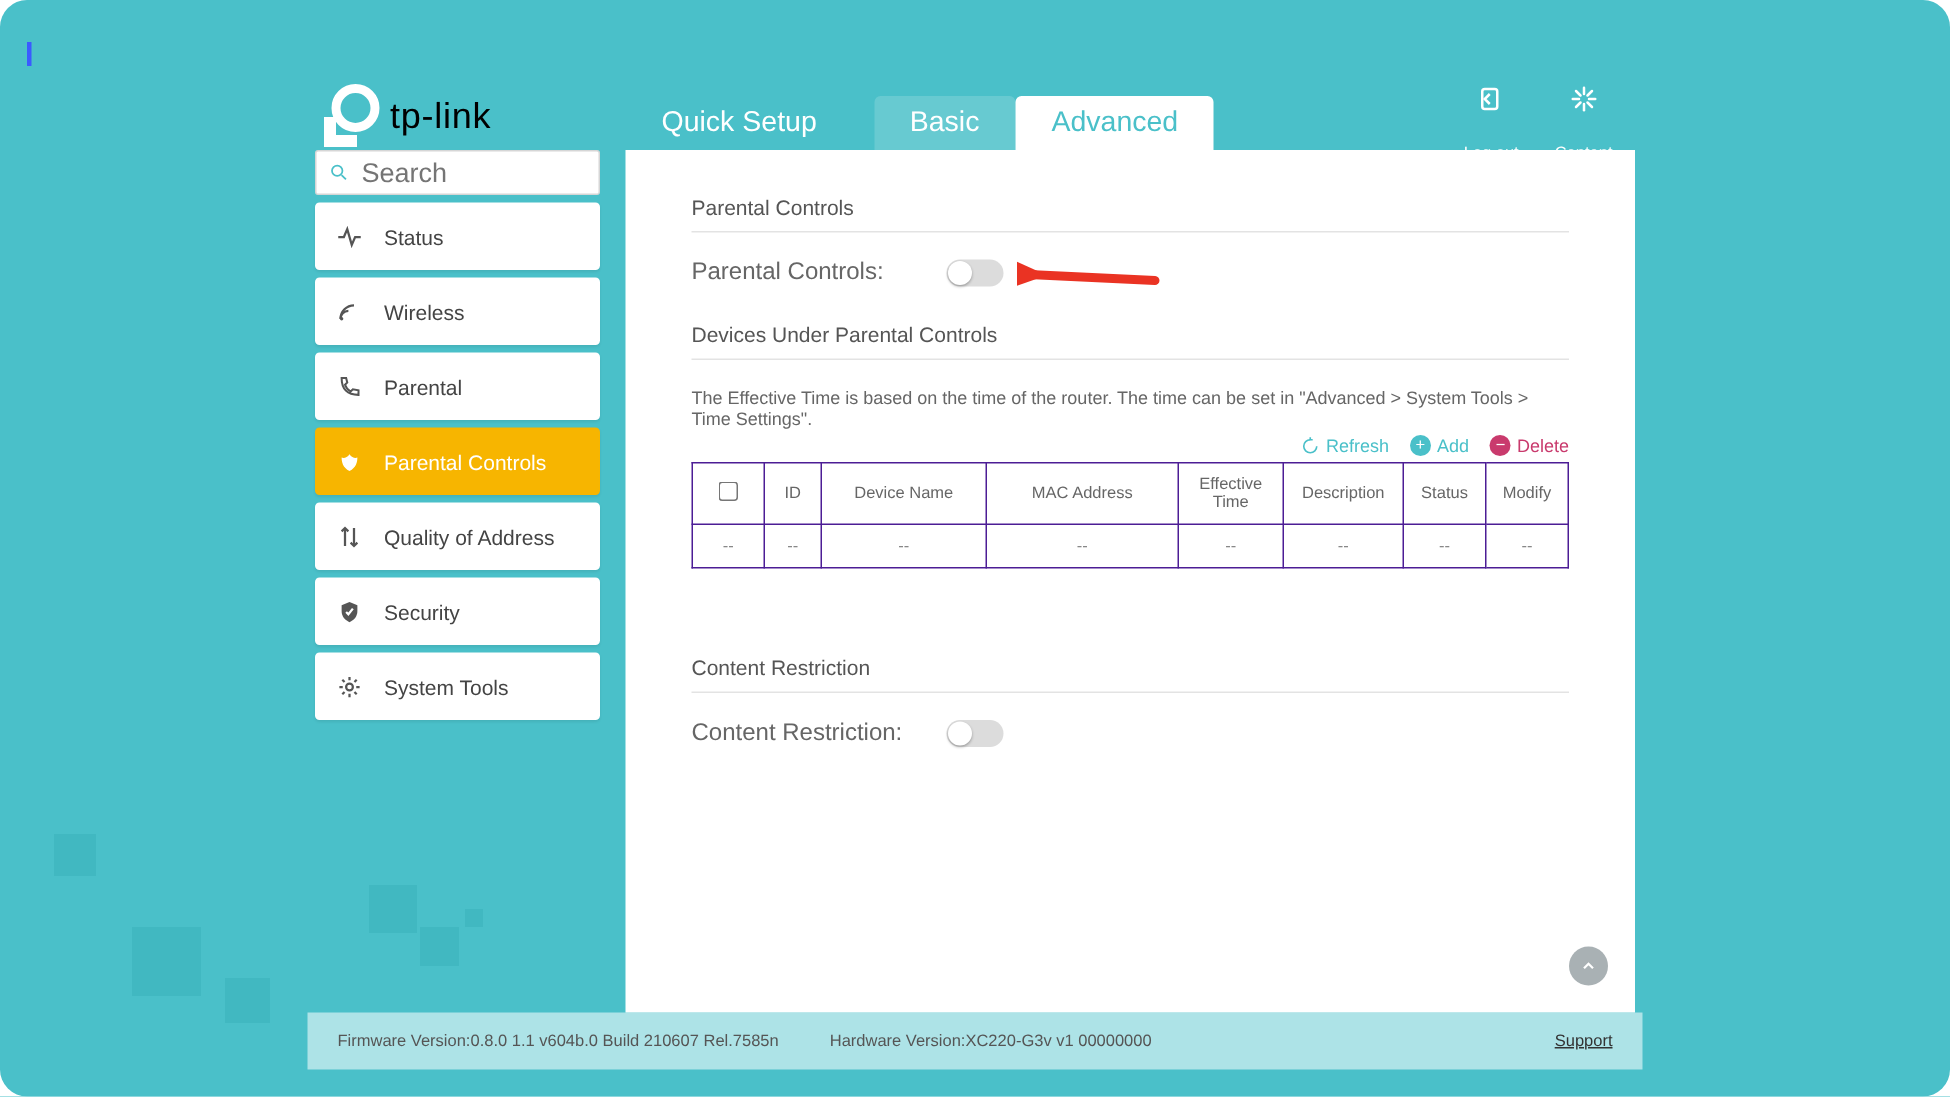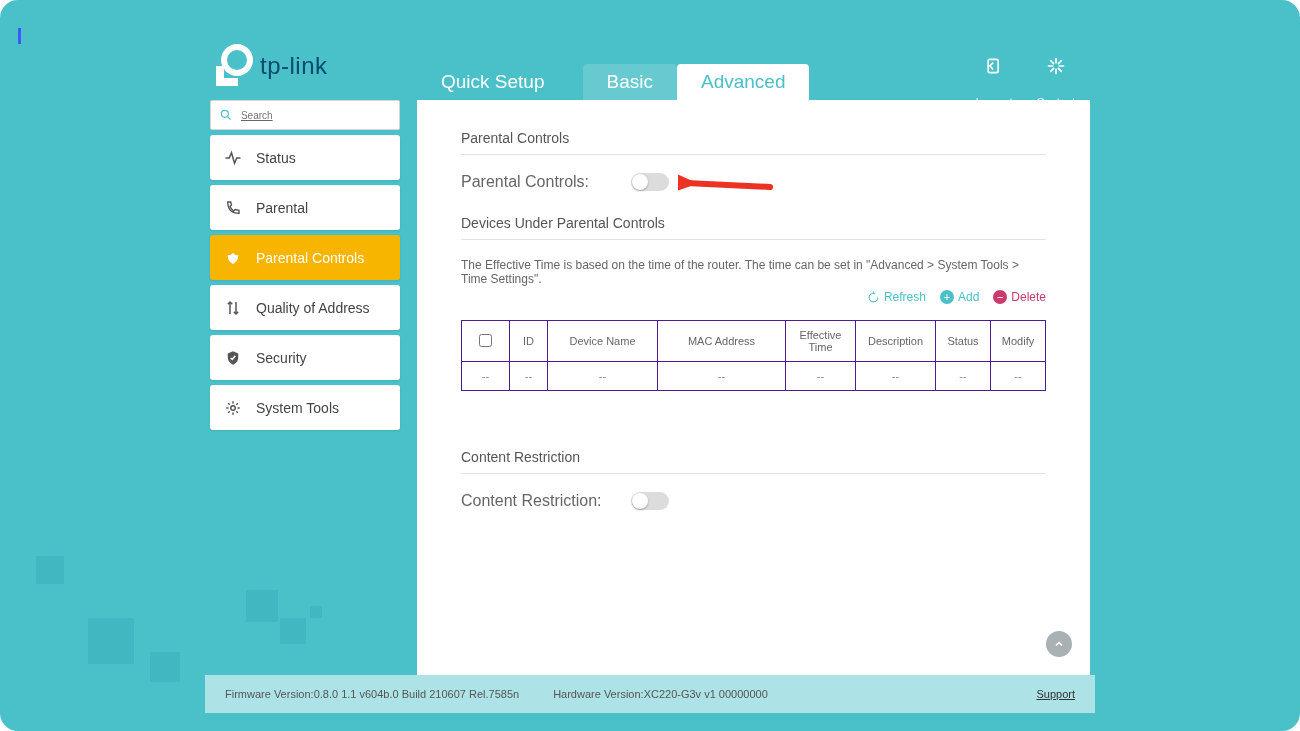--- a/index.html
+++ b/index.html
@@ -5,22 +5,22 @@
 * { box-sizing: border-box; margin: 0; padding: 0; }
 body { font-family: Arial, Helvetica, sans-serif; background: #fff; color: #333; font-size: 13px; }
 .app-frame {
   width: 1300px; height: 731px; position: relative;
   background: #4ac0c9;
   border-radius: 18px;
   overflow: hidden;
 }
 .blue-strip { position: absolute; left: 18px; top: 28px; width: 3px; height: 16px; background: #3b5aff; }
 .logo {
-  position: absolute; left: 210px; top: 44px;
-  display: flex; align-items: center; gap: 6px; color: #0c4a6e;
+  position: absolute; left: 210px; top: 56px;
+  display: flex; align-items: center; gap: 6px; color: #000000;
 }
 .logo svg { width: 44px; height: 44px; }
 .logo-text { font-size: 24px; font-weight: 300; letter-spacing: 0.5px; }
 .top-tabs {
   position: absolute; left: 417px; top: 64px;
   display: flex; height: 36px;
 }
 .tab {
   padding: 0 24px; font-size: 19px;
   display: flex; align-items: center; justify-content: center;
@@ -39,21 +39,21 @@
 
 .sidebar {
   position: absolute; left: 210px; top: 100px; width: 190px;
   display: flex; flex-direction: column; gap: 5px;
 }
 .search-box {
   background: #fff; border: 1px solid #d6d6d6; height: 30px;
   display: flex; align-items: center; padding: 0 8px; gap: 8px; border-radius: 2px;
 }
 .search-box input {
-  border: none; outline: none; width: 100%; font-size: 10px; color: #666; text-decoration: underline;
+  border: none; outline: none; width: 100%; font-size: 18px; color: #666;
 }
 .sidebar-item {
   background: #fff; height: 45px; border-radius: 3px;
   display: flex; align-items: center; padding: 0 14px; gap: 14px;
   font-size: 14px; color: #444; cursor: pointer;
   box-shadow: 0 1px 2px rgba(0,0,0,0.08);
 }
 .sidebar-item.active { background: #f7b500; color: #fff; }
 .sidebar-item svg { width: 18px; height: 18px; flex-shrink: 0; }
 
@@ -68,21 +68,21 @@
 .field-row { display: flex; align-items: center; margin-bottom: 24px; font-size: 16px; color: #666; }
 .field-label { width: 170px; }
 .toggle {
   width: 38px; height: 18px; background: #dcdcdc; border-radius: 10px; position: relative; cursor: pointer;
 }
 .toggle .knob { position: absolute; left: 1px; top: 1px; width: 16px; height: 16px; background: #fff; border-radius: 50%; box-shadow: 0 1px 2px rgba(0,0,0,0.3); }
 .arrow { position: absolute; left: 678px; top: 165px; pointer-events: none; }
 
 .sub-section { margin-top: 10px; }
 .helper-text { font-size: 12px; color: #666; margin-bottom: 4px; }
-.table-actions { display: flex; gap: 14px; justify-content: flex-end; font-size: 12px; margin-bottom: 16px; }
+.table-actions { display: flex; gap: 14px; justify-content: flex-end; font-size: 12px; margin-bottom: 4px; }
 .table-actions span { display: inline-flex; align-items: center; gap: 4px; cursor: pointer; }
 .refresh { color: #4ac0c9; }
 .add { color: #4ac0c9; }
 .delete { color: #c93a6d; }
 .icon-circle { width:14px; height:14px; border-radius:50%; display:inline-flex; align-items:center; justify-content:center; font-size:11px; line-height:1; }
 .icon-circle.add-c { background:#4ac0c9; color:#fff; }
 .icon-circle.del-c { background:#c93a6d; color:#fff; }
 
 table { border-collapse: collapse; width: 100%; table-layout:fixed; }
 th, td { border: 1px solid #4c1d95; font-size: 11px; color: #666; text-align: center; padding: 8px 4px; }
@@ -168,20 +168,28 @@
           <line x1="15" y1="15" x2="20" y2="20" stroke="#4ac0c9" stroke-width="2"></line>
         </svg>
       <input type="text" placeholder="Search" style="">
     </div>
 
     <div class="sidebar-item">
       <svg viewBox="0 0 24 24">
           <polyline points="2,12 7,12 10,5 14,19 17,12 22,12" fill="none" stroke="#555" stroke-width="2"></polyline>
         </svg>
       <span>Status</span>
+    </div>
+    <div class="sidebar-item">
+      <svg viewBox="0 0 24 24">
+          <path d="M4 18 A12 12 0 0 1 16 6" fill="none" stroke="#555" stroke-width="2"></path>
+          <path d="M4 18 A7 7 0 0 1 11 11" fill="none" stroke="#555" stroke-width="2"></path>
+          <circle cx="5" cy="18" r="1.5" fill="#555"></circle>
+        </svg>
+      <span>Wireless</span>
     </div>
     <div class="sidebar-item">
       <svg viewBox="0 0 24 24">
           <path d="M5 4 C5 14 10 19 20 19 L20 15 L15 14 L13 16 C10 14 9 13 8 10 L10 8 L9 4 Z" fill="none" stroke="#555" stroke-width="1.8"></path>
         </svg>
       <span>Parental</span>
     </div>
     <div class="sidebar-item active">
       <svg viewBox="0 0 24 24">
           <path d="M12 20 C6 17 5 12 5 8 C7 9 10 8 12 5 C14 8 17 9 19 8 C19 12 18 17 12 20 Z" fill="#fff"></path>

